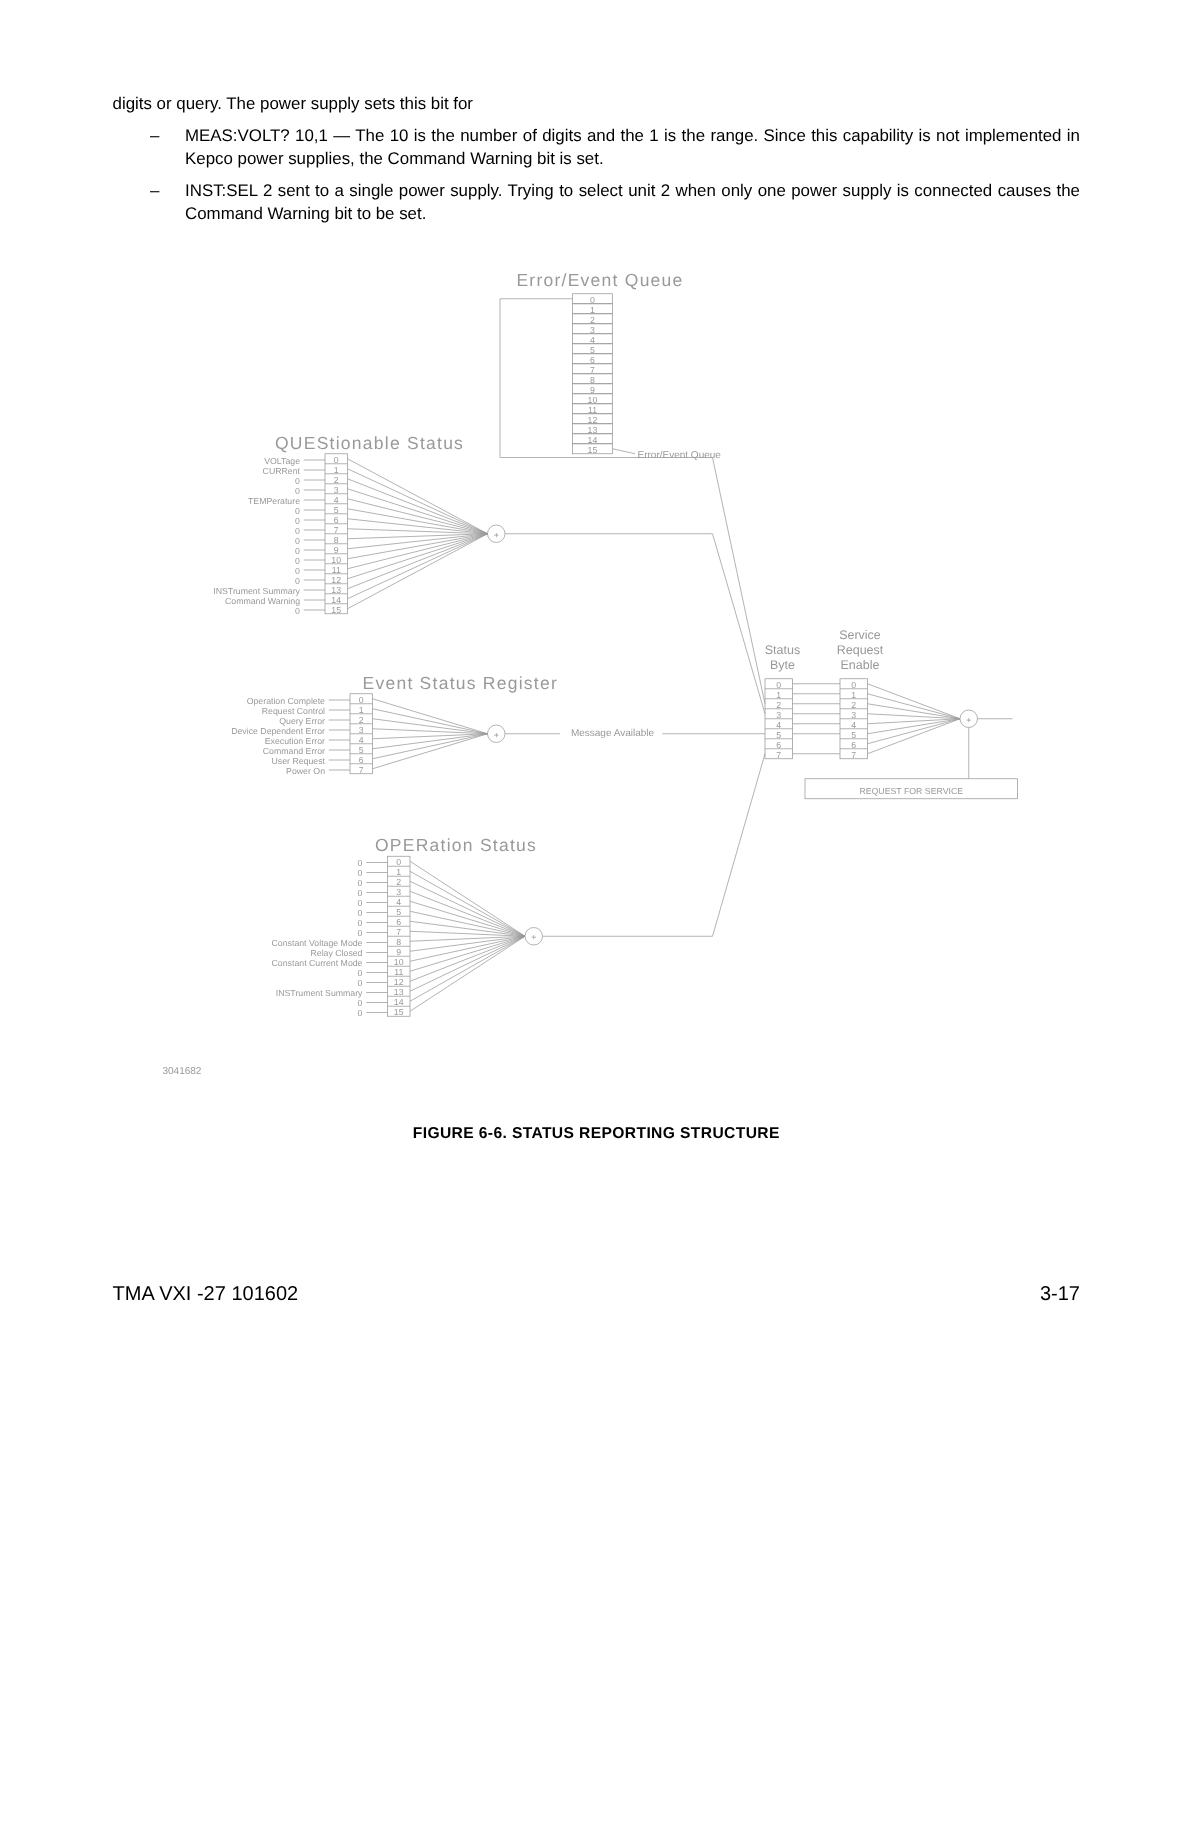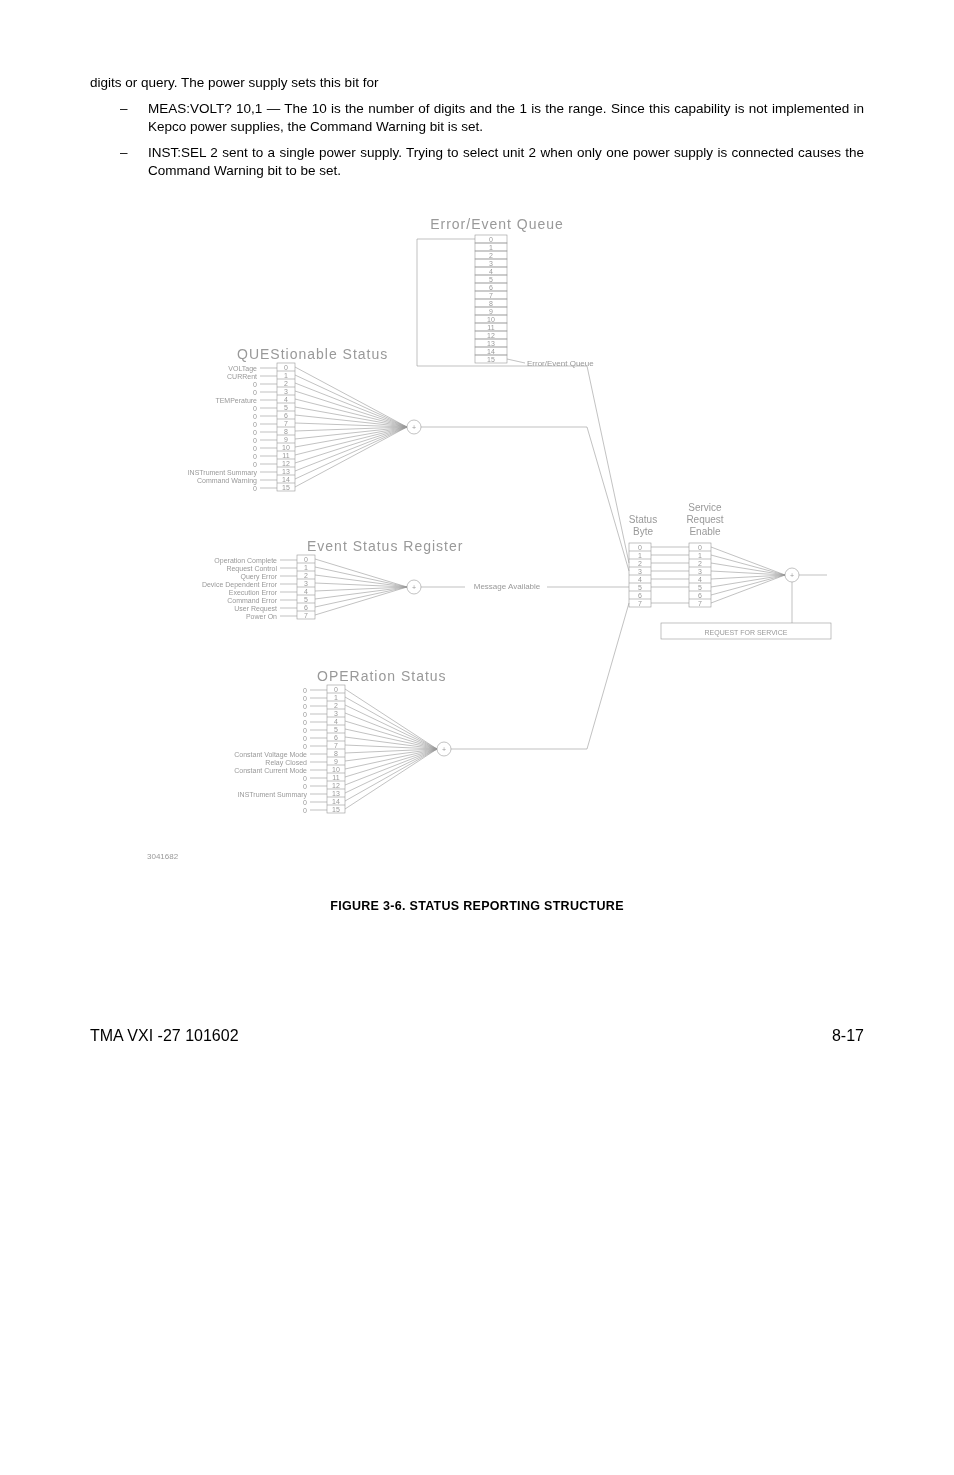--- a/index.html
+++ b/index.html
@@ -16,21 +16,20 @@
   .intro { margin-bottom: 8px; }
   .bullet-row {
     display: flex;
     margin: 8px 0 8px 30px;
     text-align: justify;
   }
   .dash { width: 28px; flex: 0 0 28px; }
   .bullet-text { flex: 1; }
   .figure-wrap {
     margin: 30px 0 10px 0;
-    text-align: center;
   }
   .fig-caption {
     font-weight: bold;
     font-size: 12.5px;
     text-align: center;
     margin-top: 12px;
     letter-spacing: 0.3px;
   }
   .footer {
     display: flex;
@@ -427,18 +426,18 @@
     <circle cx="337" cy="538" r="7" class="svg-box"></circle>
         <text x="337" y="541" class="svg-tiny" text-anchor="middle">+</text>
     <line x1="344" y1="538" x2="480" y2="538" class="svg-line"></line>
     <line x1="480" y1="538" x2="522" y2="392" class="svg-line"></line>
   </g>
 
   <text x="40" y="648" class="svg-label">3041682</text>
 </svg>
 </div>
 
-<div class="fig-caption">FIGURE 3-6.    STATUS REPORTING STRUCTURE</div>
+<div class="fig-caption">FIGURE 6-6.    STATUS REPORTING STRUCTURE</div>
 
 <div class="footer">
   <span>TMA VXI -27 101602</span>
-  <span>8-17</span>
+  <span>3-17</span>
 </div>
 
 </body></html>

